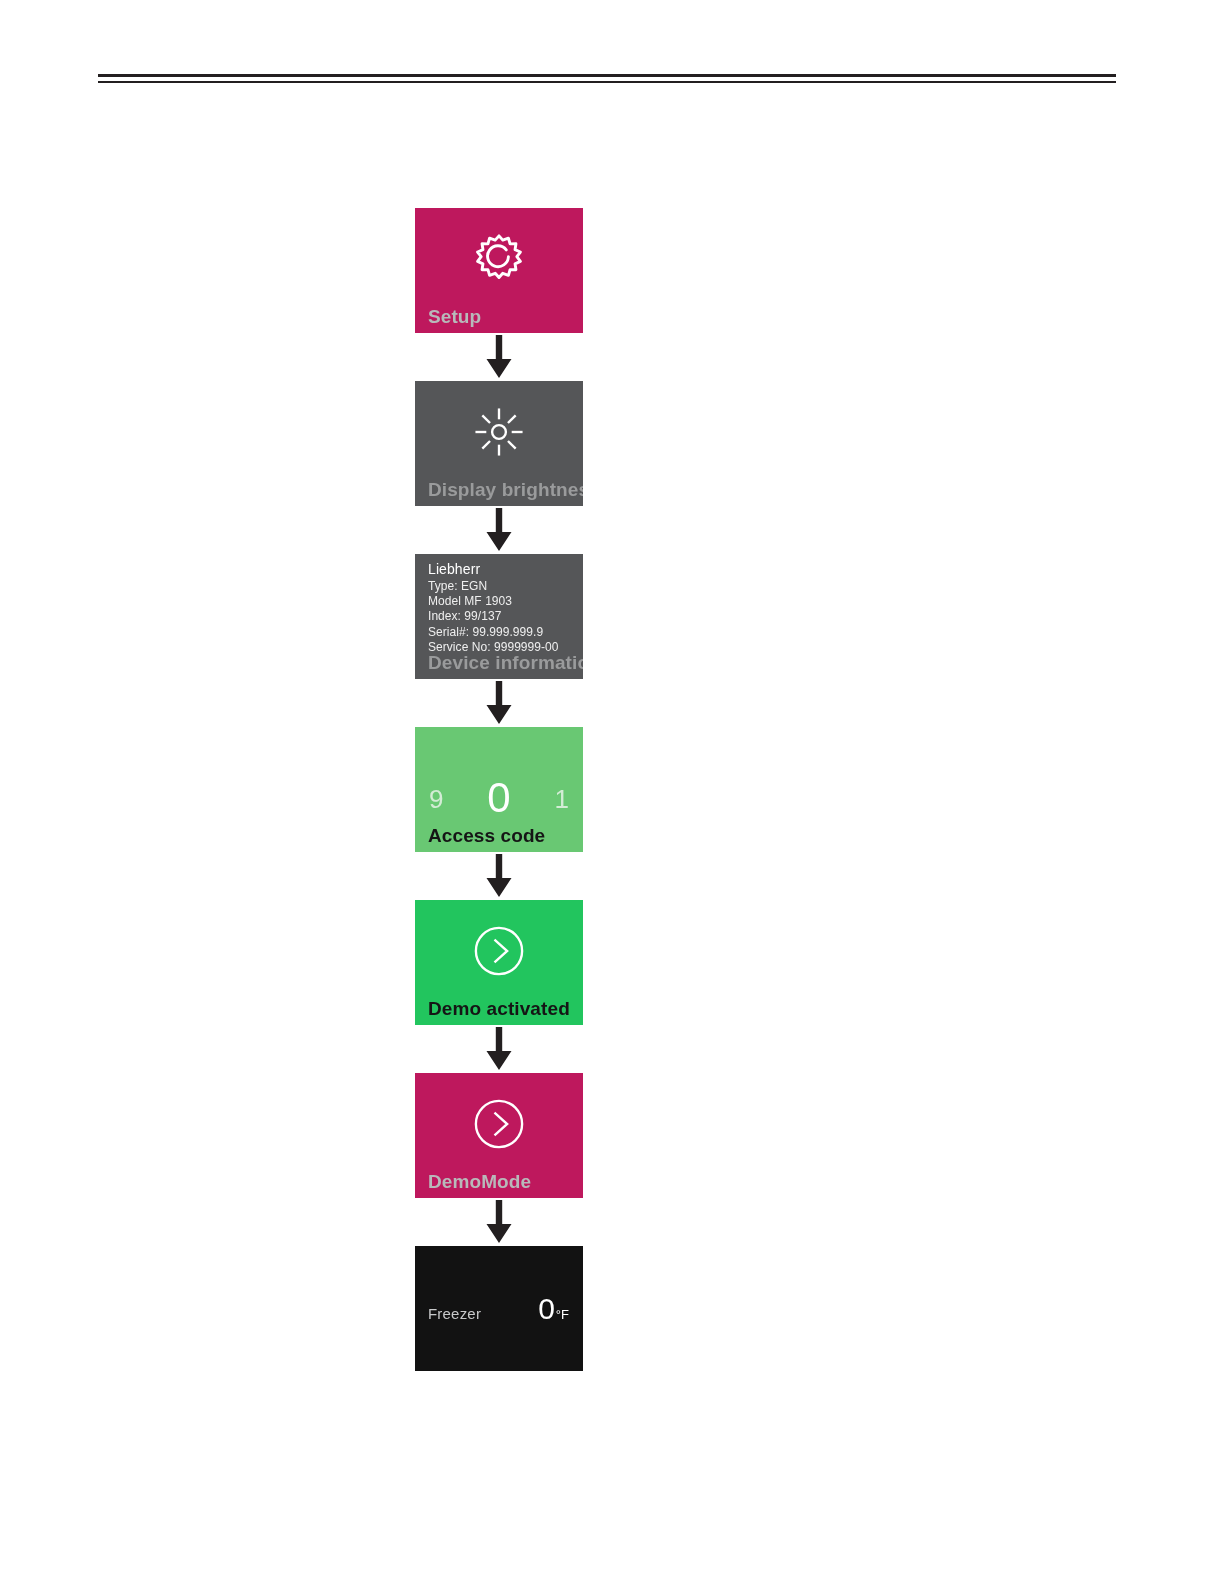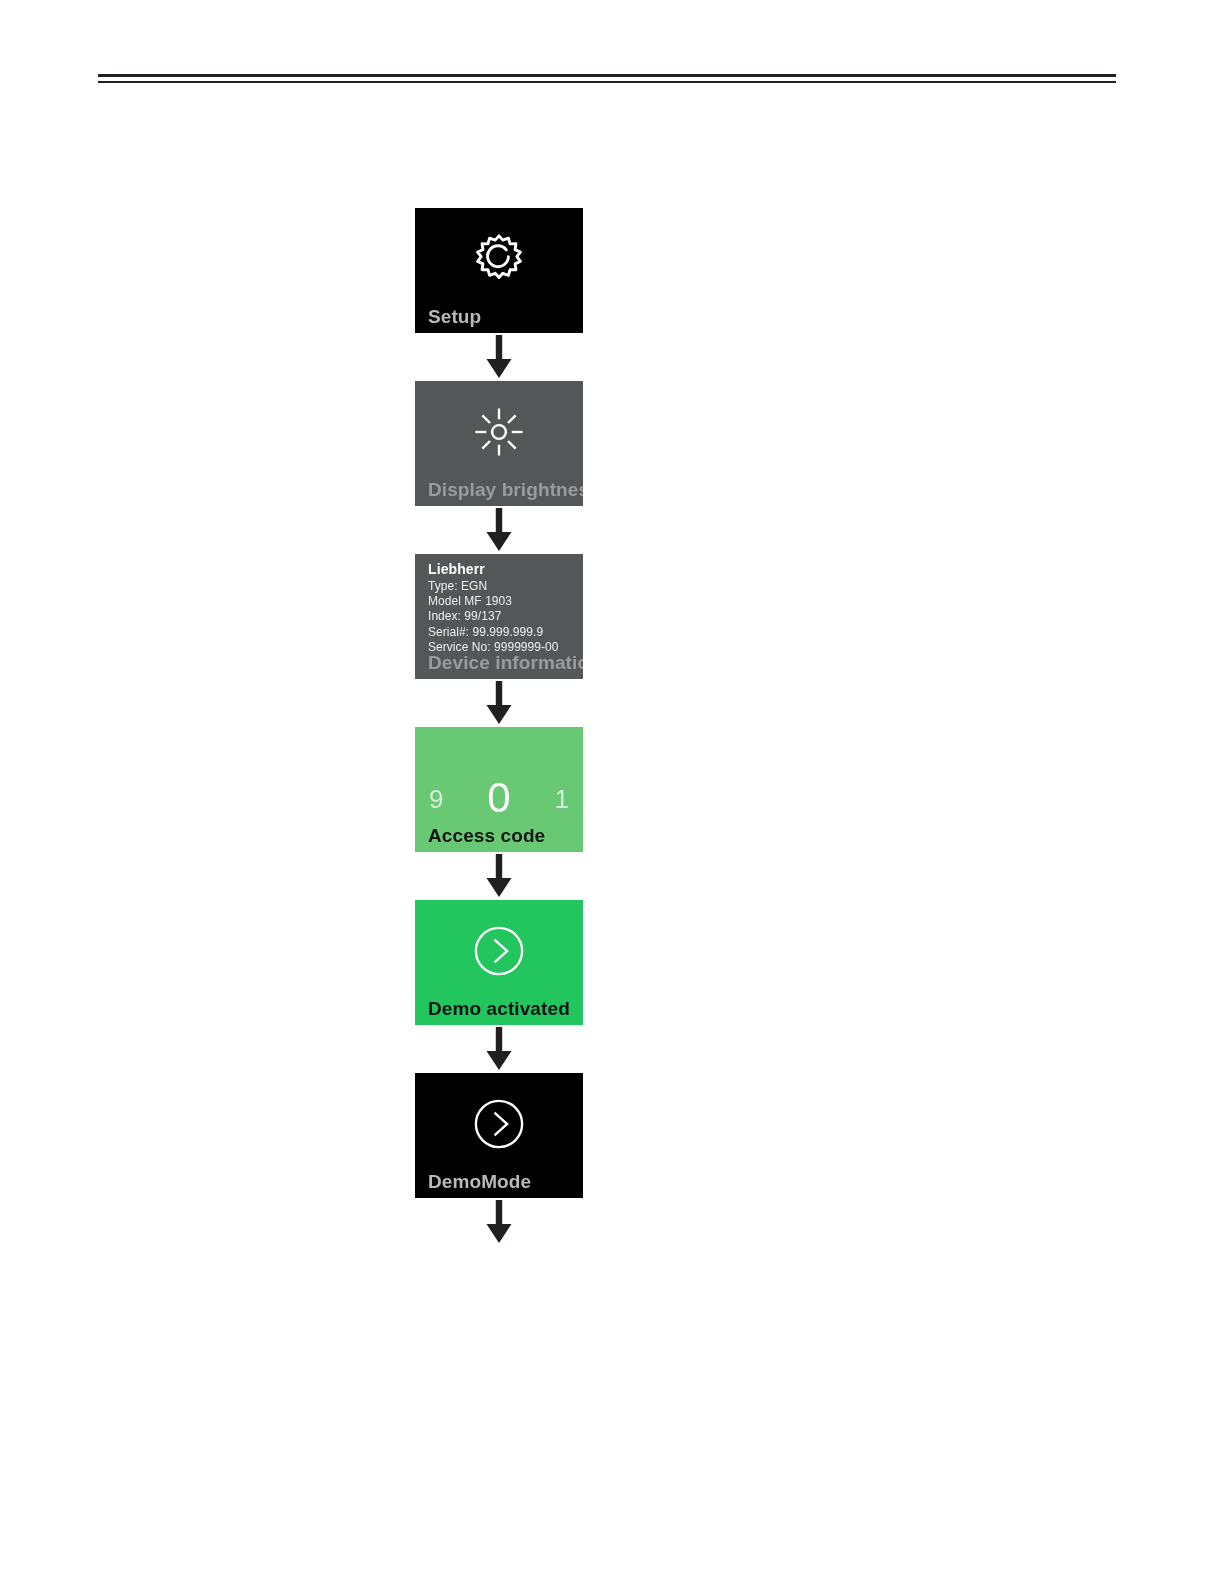--- a/index.html
+++ b/index.html
@@ -48,21 +48,21 @@
   }
 
   .panel {
     position: relative;
     width: 168px;
     height: 125px;
     box-sizing: border-box;
     overflow: hidden;
   }
 
-  .panel-dark   { background: #000000; }
+  .panel-dark   { background: #be185d; }
   .panel-gray   { background: #555658; }
   .panel-green  { background: #69c873; }
   .panel-cyan   { background: #22c55e; }
 
   .panel-label {
     position: absolute;
     left: 13px;
     bottom: 6px;
     font-size: 19px;
     font-weight: bold;
@@ -96,21 +96,21 @@
   
   .devinfo-list {
     position: absolute;
     left: 13px;
     top: 7px;
     right: 4px;
   }
   .devinfo-brand {
     color: #ffffff;
     font-size: 14px;
-    font-weight: bold;
+    font-weight: normal;
     line-height: 1.25;
     letter-spacing: 0.1px;
   }
   .devinfo-line {
     color: #efefef;
     font-size: 12px;
     font-weight: normal;
     line-height: 1.28;
     letter-spacing: 0.05px;
     white-space: nowrap;
@@ -293,14 +293,22 @@
     </div>
     <div class="panel-label label-lightgray">DemoMode</div>
   </div>
 
   <div class="arrow">
     <svg width="30" height="44" viewBox="0 0 30 44" aria-hidden="true">
       <path d="M11.8 0 H18.2 V24 H27.5 L15 43 L2.5 24 H11.8 Z" fill="#231f20"></path>
     </svg>
   </div>
 
+  <div class="panel-freezer">
+    <div class="freezer-row">
+      <span class="freezer-name">Freezer</span>
+      <span>
+        <span class="freezer-temp">0</span><span class="freezer-unit">°F</span>
+      </span>
+    </div>
+  </div>
 
 </div>
 
 </body></html>

